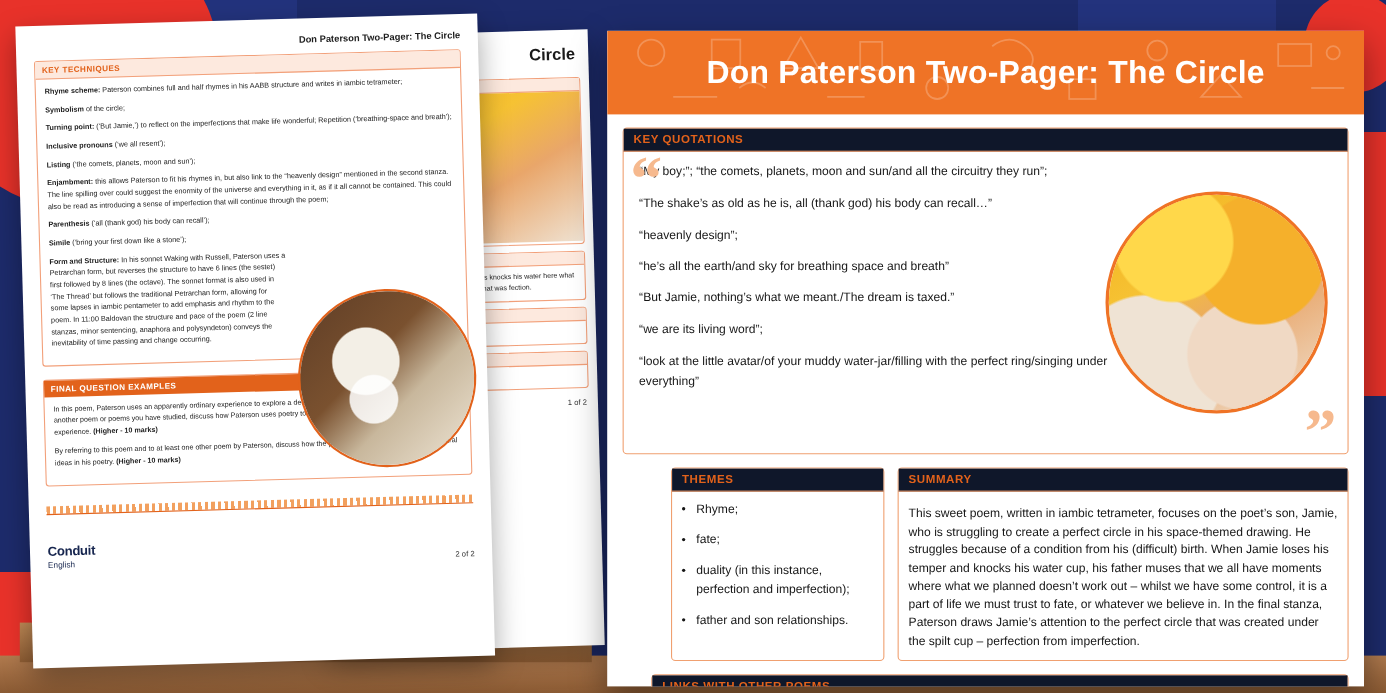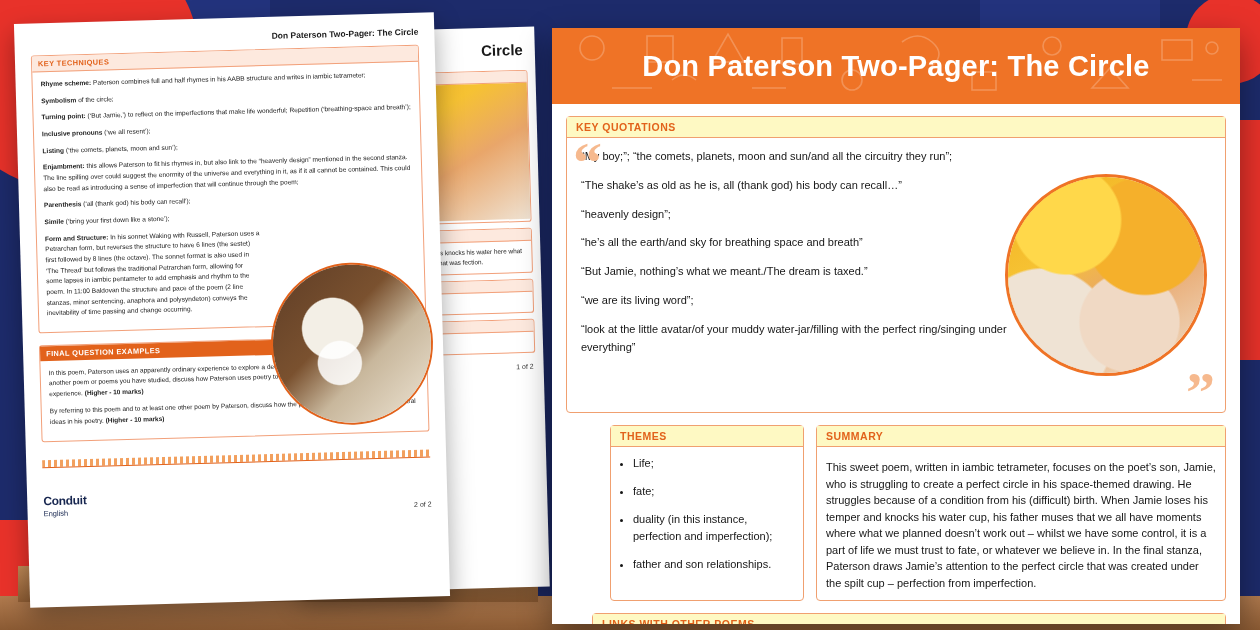--- a/index.html
+++ b/index.html
@@ -83,21 +83,21 @@
     height:76px;background:#ef7326;position:relative;overflow:hidden;
     display:flex;align-items:center;justify-content:center;
   }
   .banner .doodles{position:absolute;inset:0;opacity:.22;}
   .banner h1{
     position:relative;margin:0;color:#fff;font-size:29px;font-weight:bold;letter-spacing:.2px;
   }
   .content{padding:12px 14px 0 14px;}
   .panel{border:1.4px solid #f0a070;border-radius:4px;background:#fff;}
   .panel-title{
-    background:#fef9c3;color:#e2621b;font-weight:bold;font-size:10.5px;
+    background:#0f172a;color:#e2621b;font-weight:bold;font-size:10.5px;
     letter-spacing:.5px;padding:4px 9px;border-bottom:1.4px solid #f0a070;
   }
   .quote-panel{position:relative;padding:10px 14px 14px 14px;min-height:250px;}
   .quote-list{font-size:11px;line-height:1.62;color:#161616;width:430px;}
   .quote-list p{margin:0 0 11px 0;}
   .qmark{
     position:absolute;color:#f6b98e;font-size:58px;line-height:1;
     font-family:"Liberation Serif",serif;font-weight:bold;
   }
   .qm-tl{left:6px;top:-4px;}
@@ -248,21 +248,21 @@
         <div class="photo-main">
           <div class="img"></div>
         </div>
       </div>
     </div>
 
     <div class="row">
       <div class="panel themes">
         <div class="panel-title">THEMES</div>
         <ul>
-          <li>Life;</li>
+          <li>Rhyme;</li>
           <li>fate;</li>
           <li>duality (in this instance, perfection and imperfection);</li>
           <li>father and son relationships.</li>
         </ul>
       </div>
       <div class="panel summary">
         <div class="panel-title">SUMMARY</div>
         <div class="txt">This sweet poem, written in iambic tetrameter, focuses on the poet’s son, Jamie, who is struggling to create a perfect circle in his space-themed drawing. He struggles because of a condition from his (difficult) birth. When Jamie loses his temper and knocks his water cup, his father muses that we all have moments where what we planned doesn’t work out – whilst we have some control, it is a part of life we must trust to fate, or whatever we believe in. In the final stanza, Paterson draws Jamie’s attention to the perfect circle that was created under the spilt cup – perfection from imperfection.</div>
       </div>
     </div>

